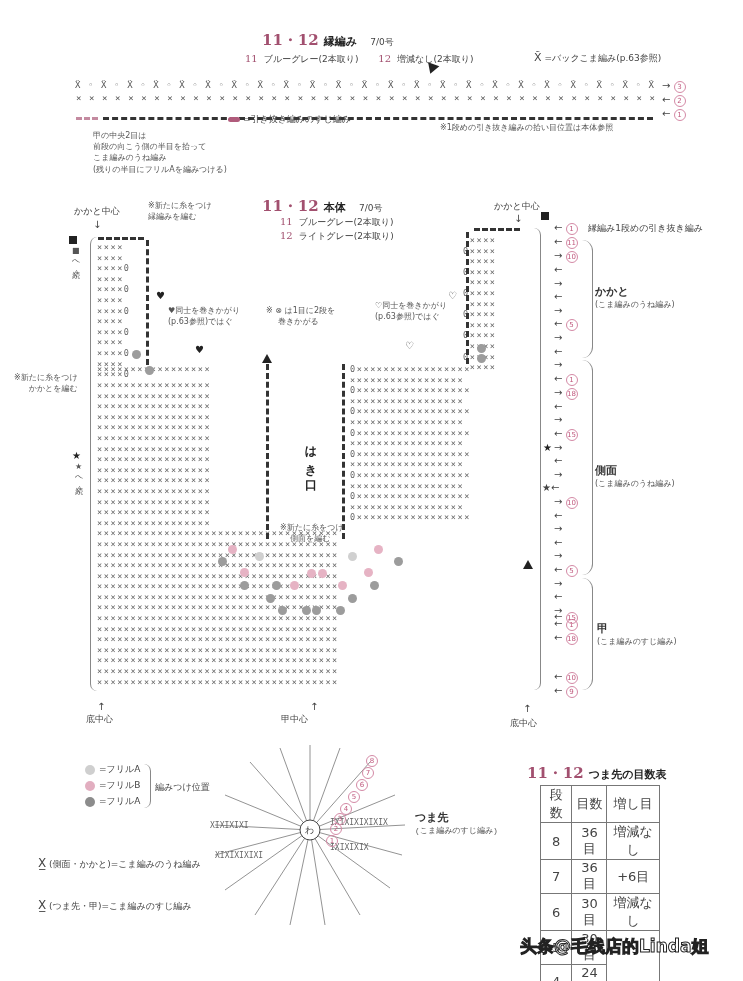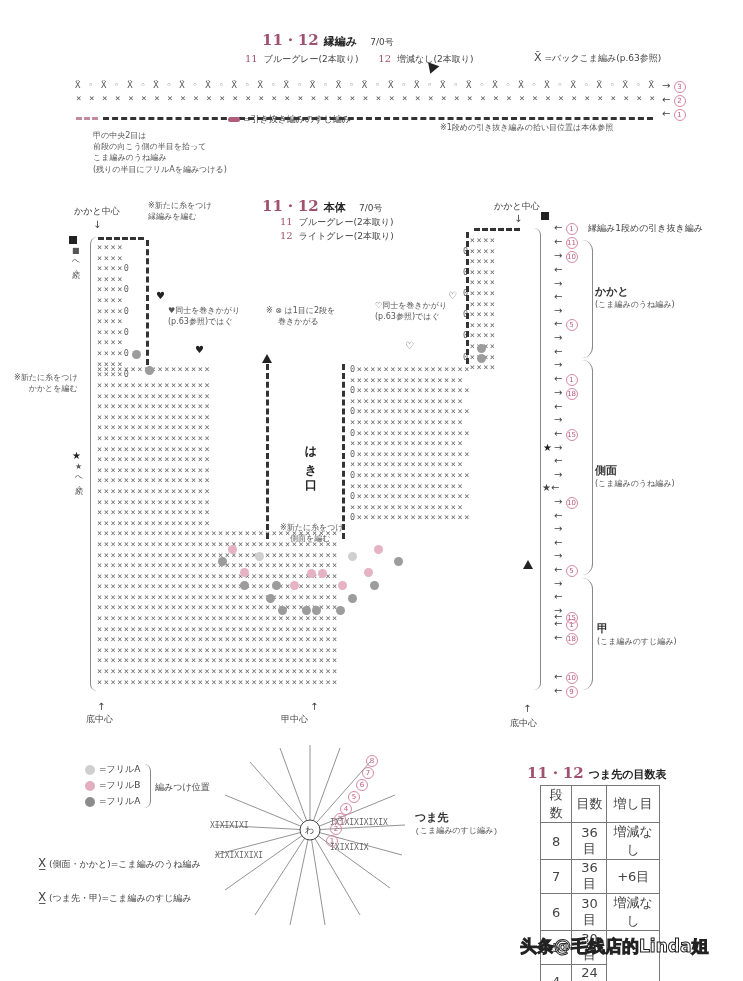--- a/index.html
+++ b/index.html
@@ -352,21 +352,21 @@
 
 <div class="abs" style="left:85px;top:763px;">
   <div class="t" style="margin-bottom:4px;"><span class="dot" style="background:#cfcfcf;"></span><span>=フリルA</span></div>
   <div class="t" style="margin-bottom:4px;"><span class="dot" style="background:#e2aec0;"></span><span>=フリルB</span></div>
   <div class="t"><span class="dot" style="background:#8c8c8c;"></span><span>=フリルA</span></div>
 </div>
 <div class="abs brace-r" style="left:144px;top:764px;width:6px;height:44px;"></div>
 <div class="abs t" style="left:155px;top:781px;">編みつけ位置</div>
 
 <div class="abs" style="left:38px;top:855px;">
-  <div class="t" style="margin-bottom:18px;"><span style="font-size:12px;">X̲</span> <span>(側面・かかと)=こま編みのうね編み</span></div>
+  <div class="t" style="margin-bottom:26px;"><span style="font-size:12px;">X̲</span> <span>(側面・かかと)=こま編みのうね編み</span></div>
   <div class="t"><span style="font-size:12px;">X̲</span> <span>(つま先・甲)=こま編みのすじ編み</span></div>
 </div>
 
 <div class="abs" style="left:527px;top:763px;">
   <span class="title-num">11・12</span>
   <span class="title-txt">つま先の目数表</span>
 </div>
 <table class="abs tbl" style="left:540px;top:785px;width:120px;">
   <tbody>
       <tr>

